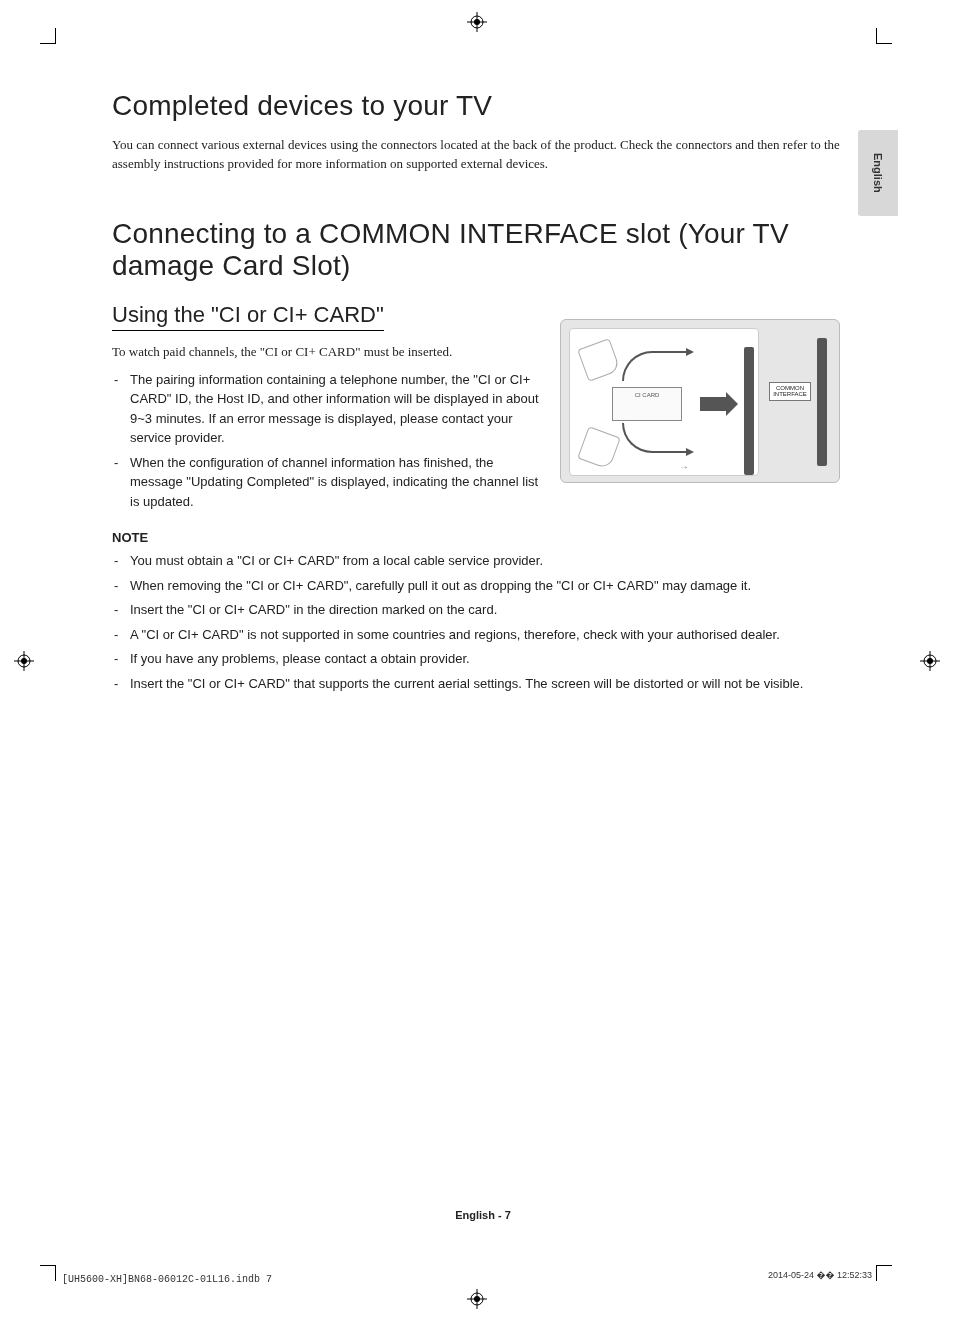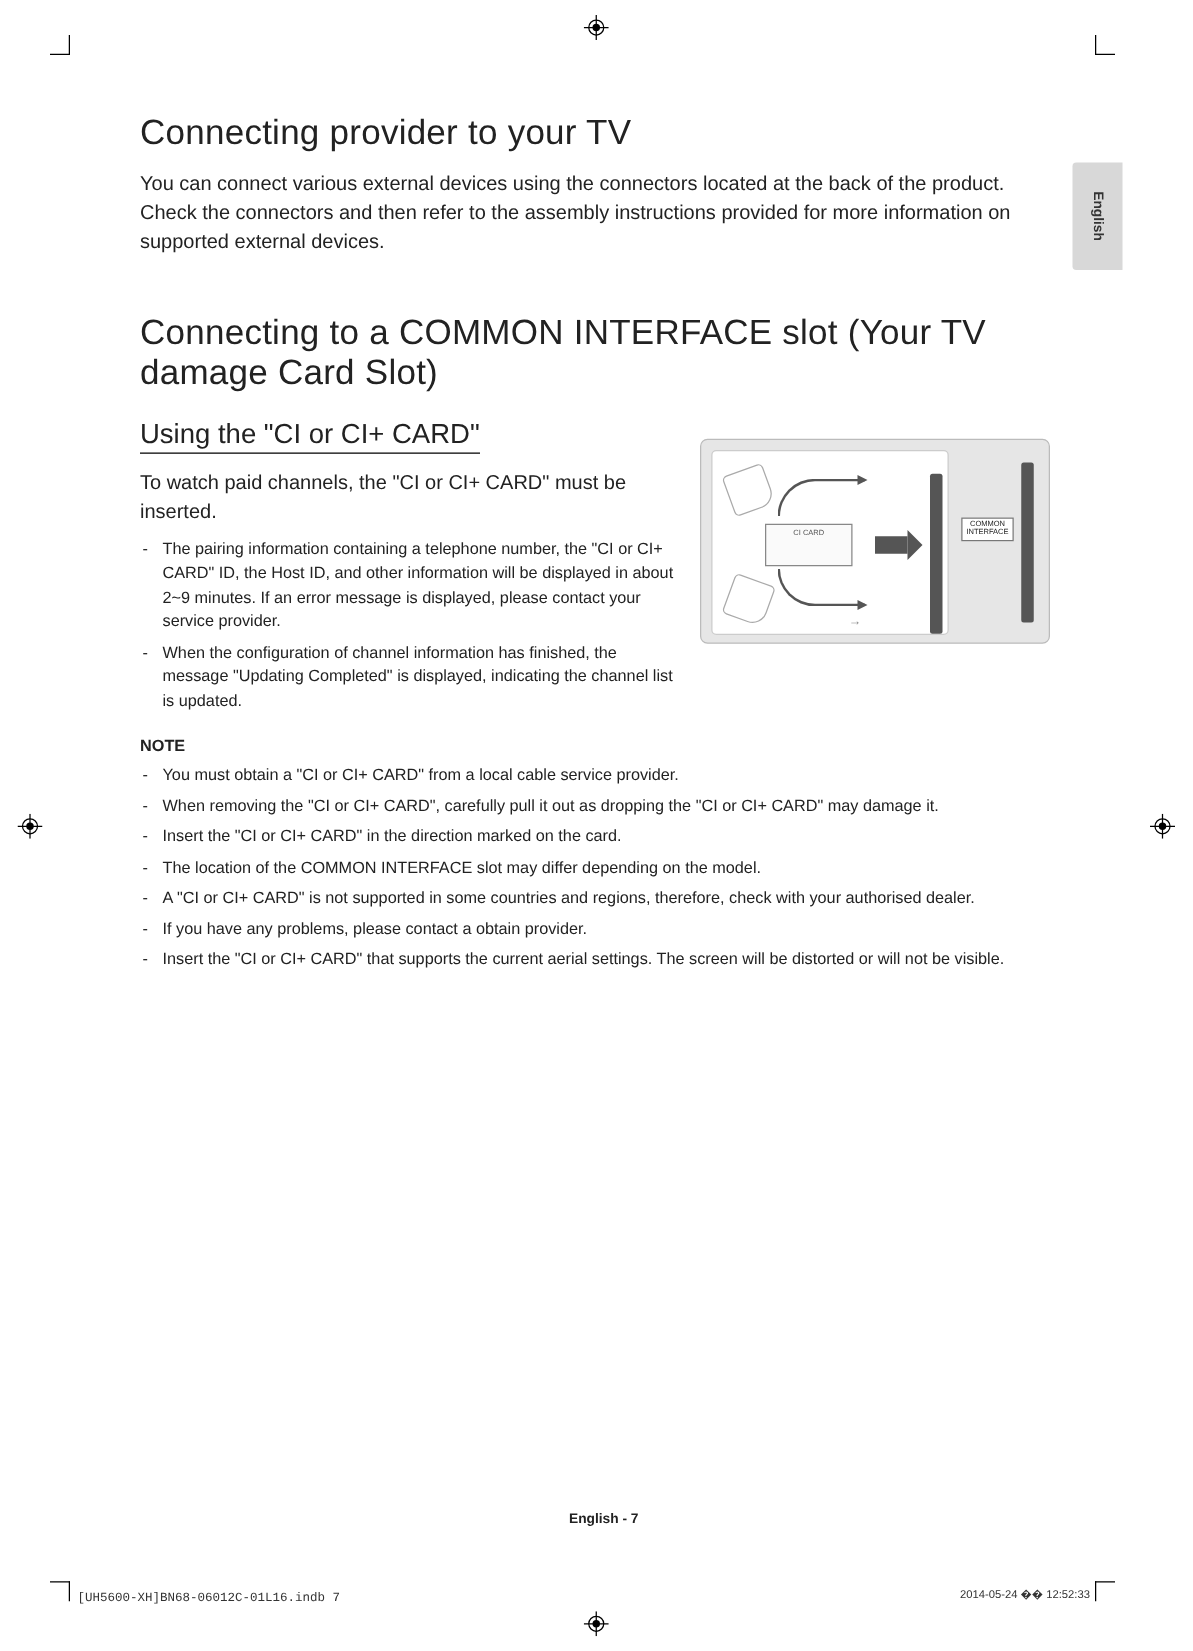--- a/index.html
+++ b/index.html
@@ -44,23 +44,24 @@
     font-weight: bold;
     color: #333;
   }
   h1 {
     font-size: 28px;
     font-weight: normal;
     margin-bottom: 14px;
     letter-spacing: 0.2px;
   }
   .intro {
-    font-size: 16px;
+    font-size: 13px;
     line-height: 1.45;
     margin-bottom: 44px;
+    font-family: Liberation Serif, serif;
   }
   .dash-list {
     list-style: none;
     padding-left: 18px;
   }
   .dash-list li {
     position: relative;
     font-size: 13px;
     line-height: 1.5;
     margin-bottom: 5px;
@@ -262,32 +263,32 @@
       <line x1="10" y1="0" x2="10" y2="20" stroke="#000"></line>
     </svg>
 </div>
 
 <div class="lang-tab">
   <span>English</span>
 </div>
 
 <div class="page">
 
-  <h1>Connecting provider to your TV</h1>
+  <h1>Completed devices to your TV</h1>
   <p class="intro">You can connect various external devices using the connectors located at the back of the product. Check the connectors and then refer to the assembly instructions provided for more information on supported external devices.</p>
 
   <h1>Connecting to a COMMON INTERFACE slot (Your TV damage Card Slot)</h1>
 
   <h2 class="sub">Using the "CI or CI+ CARD"</h2>
 
   <div class="row">
     <div class="col-text">
       <p class="intro" style="margin-bottom:8px;">To watch paid channels, the "CI or CI+ CARD" must be inserted.</p>
       <ul class="dash-list">
-        <li>The pairing information containing a telephone number, the "CI or CI+ CARD" ID, the Host ID, and other information will be displayed in about 2~9 minutes. If an error message is displayed, please contact your service provider.</li>
+        <li>The pairing information containing a telephone number, the "CI or CI+ CARD" ID, the Host ID, and other information will be displayed in about 9~3 minutes. If an error message is displayed, please contact your service provider.</li>
         <li>When the configuration of channel information has finished, the message "Updating Completed" is displayed, indicating the channel list is updated.</li>
       </ul>
     </div>
     <div class="diagram-box">
       <div class="inner-panel">
         <div class="hand-top"></div>
         <div class="hand-bot"></div>
         <div class="curve-top"></div>
         <div class="curve-bot"></div>
         <div class="card-rect">
@@ -300,21 +301,20 @@
       <div class="slot-bar2"></div>
       <div class="ci-label">COMMON INTERFACE</div>
     </div>
   </div>
 
   <div class="note-h">NOTE</div>
   <ul class="dash-list">
     <li>You must obtain a "CI or CI+ CARD" from a local cable service provider.</li>
     <li>When removing the "CI or CI+ CARD", carefully pull it out as dropping the "CI or CI+ CARD" may damage it.</li>
     <li>Insert the "CI or CI+ CARD" in the direction marked on the card.</li>
-    <li>The location of the COMMON INTERFACE slot may differ depending on the model.</li>
     <li>A "CI or CI+ CARD" is not supported in some countries and regions, therefore, check with your authorised dealer.</li>
     <li>If you have any problems, please contact a obtain provider.</li>
     <li>Insert the "CI or CI+ CARD" that supports the current aerial settings. The screen will be distorted or will not be visible.</li>
   </ul>
 
 </div>
 
 <div class="footer">English - 7</div>
 <div class="print-info-left">[UH5600-XH]BN68-06012C-01L16.indb   7</div>
 <div class="print-info-right">2014-05-24   �� 12:52:33</div>

